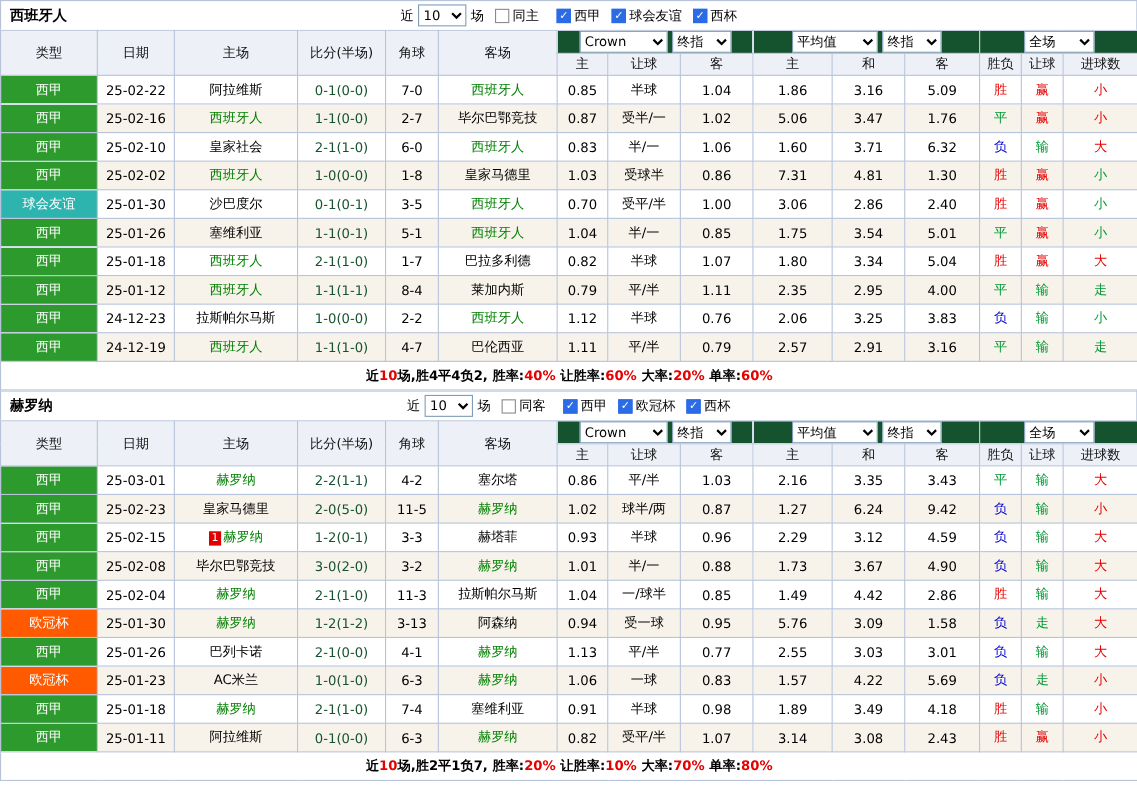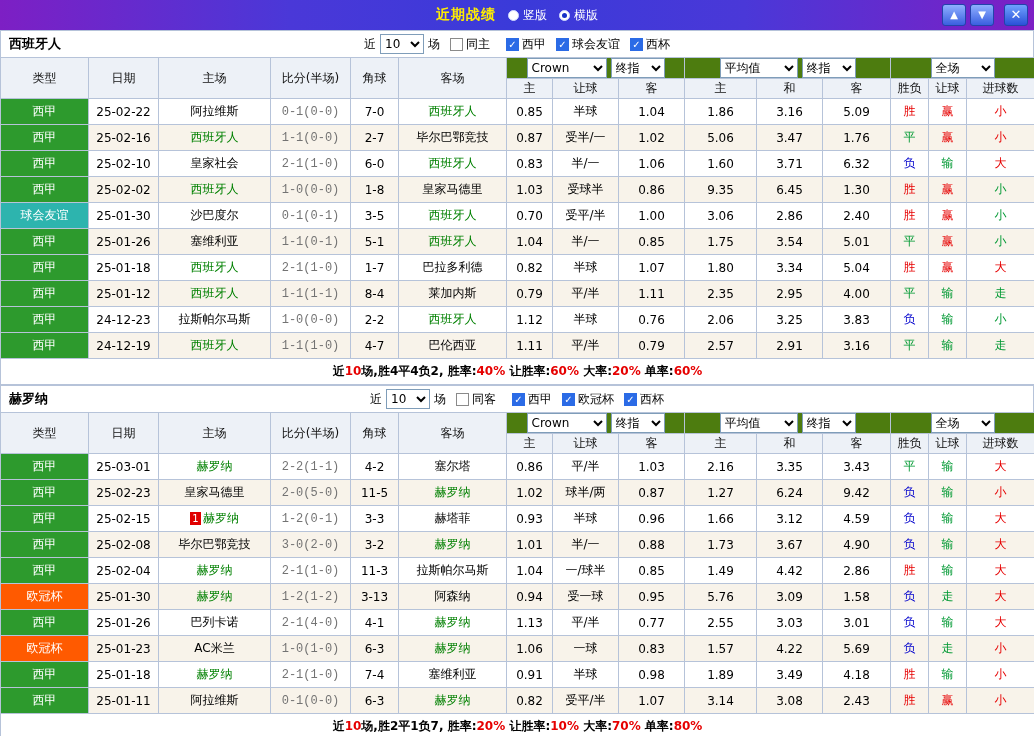--- a/index.html
+++ b/index.html
@@ -55,64 +55,46 @@
   }
   .checkbox.checked { background:#2b6be6; border-color:#2b6be6; }
 
   
   table.stats-table { border-collapse:collapse; table-layout:fixed; width:1034px; }
   .stats-table th, .stats-table td {
     border:1px solid #b6c3d9; text-align:center; white-space:nowrap;
     overflow:hidden; padding:0; font-size:12px;
   }
   .stats-table thead th { background:#edf1f7; font-weight:normal; height:20px; color:#111; }
-  .stats-table thead th.sel-cell { background:#4d7c0f; }
+  .stats-table thead th.sel-cell { background:#14532d; }
   .sel-cell { vertical-align:middle; }
   .hdr-select { height:20px; font-size:12px; font-family:inherit; border:1px solid #7f9db9; background:#fff; margin:0 2px; }
   .stats-table tbody td { height:26px; background:#fff; }
   .stats-table tbody tr.alt td { background:#f8f3ea; }
   td.league-green  { background:#2d9a2d !important; color:#fff; }
   td.league-teal   { background:#2db4ae !important; color:#fff; }
   td.league-orange { background:#ff5a00 !important; color:#fff; }
   .focal { color:#008000; }
-  td.score { color:#737373;font-family:Liberation Mono, monospace; }
+  td.score { color:#14532d; }
   .oc-r { color:#e60000; }
   .oc-g { color:#009933; }
   .oc-b { color:#0000cc; }
   .badge {
     display:inline-block; min-width:11px; height:13px; line-height:13px;
     background:#e00000; color:#fff; font-size:10px; padding:0 1px; margin-right:2px;
   }
   td.summary-cell { height:26px; background:#fff !important;font-weight:bold; }
   .seg-k { color:#000; }
   .seg-r { color:#e60000; }
 </style>
 </head>
 <body>
 
 <div class="app">
 
-  <div class="titlebar">
-    <div class="tb-center">
-      <span class="tb-title">近期战绩</span>
-      <label class="tb-radio">
-        <span class="radio-dot"></span>
-        <span>竖版</span>
-      </label>
-      <label class="tb-radio">
-        <span class="radio-dot checked"></span>
-        <span>横版</span>
-      </label>
-    </div>
-    <div class="tb-buttons">
-      <button class="tb-btn"><span>▲</span></button>
-      <button class="tb-btn"><span>▼</span></button>
-      <button class="tb-btn tb-close"><span>✕</span></button>
-    </div>
-  </div>
 
   <div id="sections">
       <div class="filter-row">
         <span class="team-name">西班牙人</span>
         <div class="filter-mid">
           <span>近</span>
           <select class="count-select" style="width: 44px;"><option>10</option></select>
           <span>场</span>
           <label class="cb">
             <span class="checkbox"></span>
@@ -229,22 +211,22 @@
           <tr class="alt">
             <td class="league-green">西甲</td>
             <td>25-02-02</td>
             <td><span class="focal">西班牙人</span></td>
             <td class="score">1-0(0-0)</td>
             <td>1-8</td>
             <td><span>皇家马德里</span></td>
             <td>1.03</td>
             <td>受球半</td>
             <td>0.86</td>
-            <td>9.35</td>
-            <td>6.45</td>
+            <td>7.31</td>
+            <td>4.81</td>
             <td>1.30</td>
             <td class="oc-r">胜</td>
             <td class="oc-r">赢</td>
             <td class="oc-g">小</td>
           </tr>
           <tr>
             <td class="league-teal">球会友谊</td>
             <td>25-01-30</td>
             <td><span>沙巴度尔</span></td>
             <td class="score">0-1(0-1)</td>
@@ -454,21 +436,21 @@
           <tr>
             <td class="league-green">西甲</td>
             <td>25-02-15</td>
             <td><span class="badge">1</span><span class="focal">赫罗纳</span></td>
             <td class="score">1-2(0-1)</td>
             <td>3-3</td>
             <td><span>赫塔菲</span></td>
             <td>0.93</td>
             <td>半球</td>
             <td>0.96</td>
-            <td>1.66</td>
+            <td>2.29</td>
             <td>3.12</td>
             <td>4.59</td>
             <td class="oc-b">负</td>
             <td class="oc-g">输</td>
             <td class="oc-r">大</td>
           </tr>
           <tr class="alt">
             <td class="league-green">西甲</td>
             <td>25-02-08</td>
             <td><span>毕尔巴鄂竞技</span></td>
@@ -516,21 +498,21 @@
             <td>3.09</td>
             <td>1.58</td>
             <td class="oc-b">负</td>
             <td class="oc-g">走</td>
             <td class="oc-r">大</td>
           </tr>
           <tr>
             <td class="league-green">西甲</td>
             <td>25-01-26</td>
             <td><span>巴列卡诺</span></td>
-            <td class="score">2-1(4-0)</td>
+            <td class="score">2-1(0-0)</td>
             <td>4-1</td>
             <td><span class="focal">赫罗纳</span></td>
             <td>1.13</td>
             <td>平/半</td>
             <td>0.77</td>
             <td>2.55</td>
             <td>3.03</td>
             <td>3.01</td>
             <td class="oc-b">负</td>
             <td class="oc-g">输</td>

